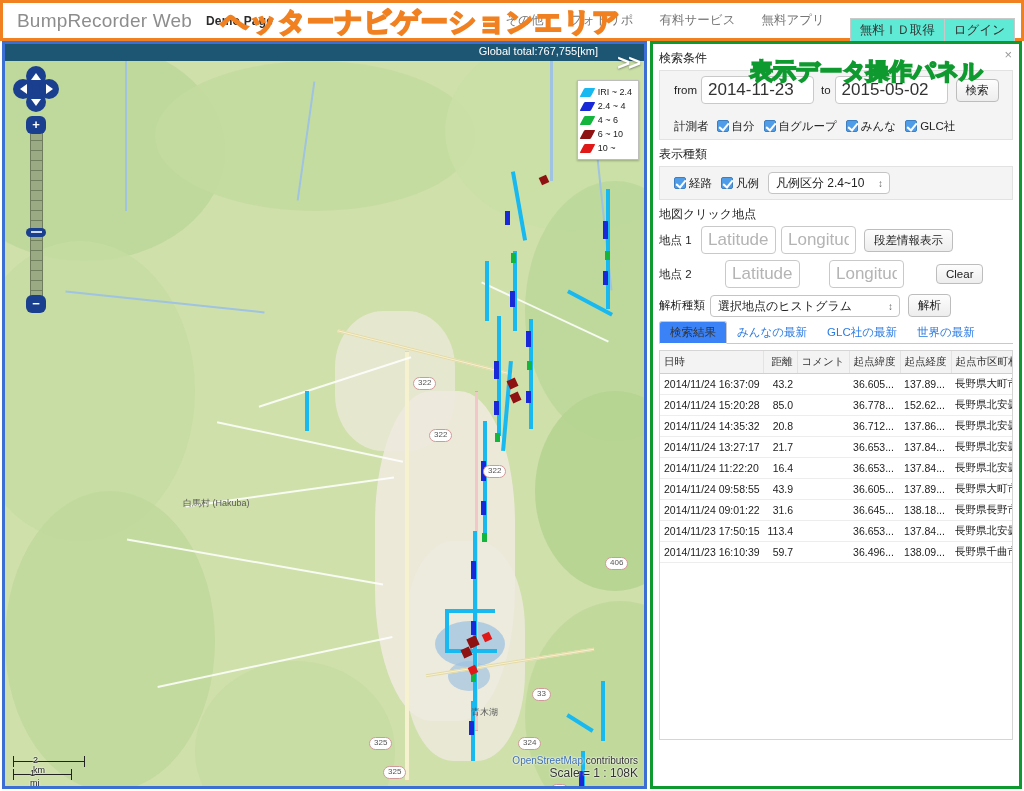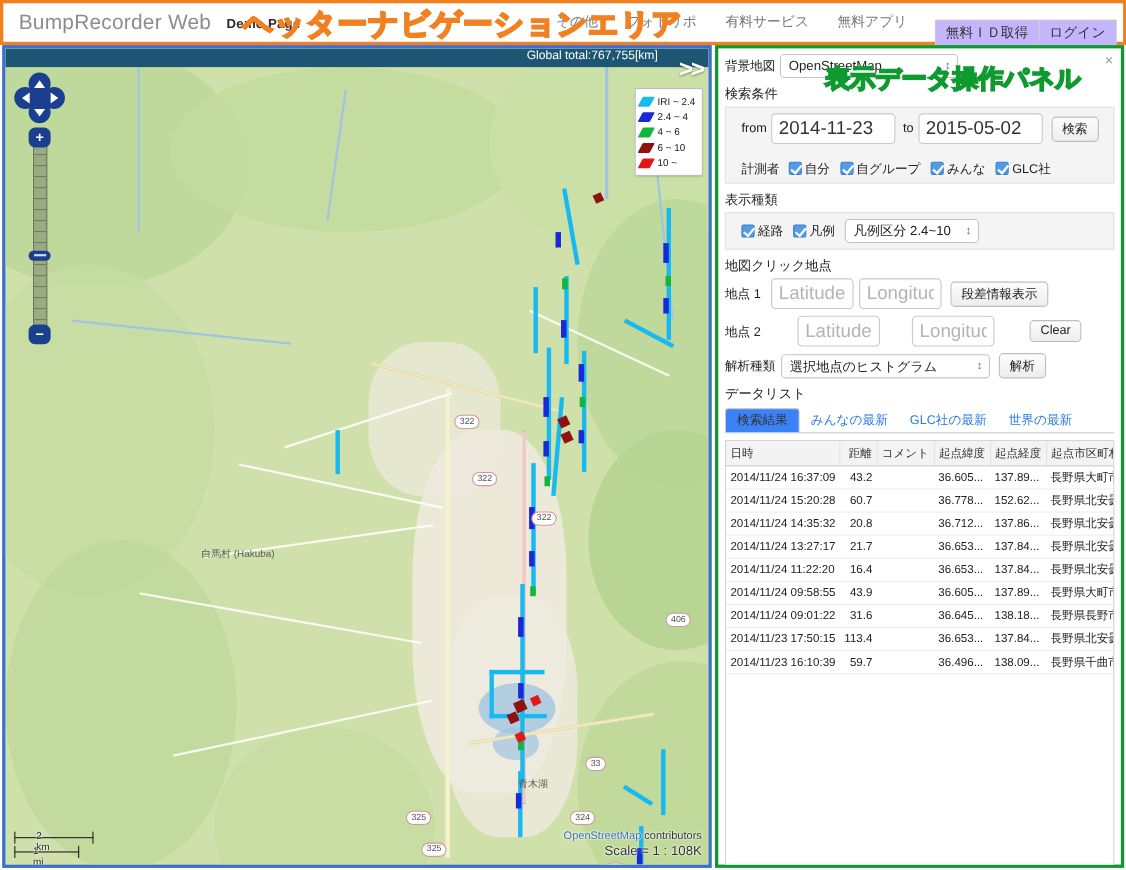--- a/index.html
+++ b/index.html
@@ -39,21 +39,21 @@
   }
   #header-nav {
     margin-left: auto; display: flex; align-items: center; height: 100%;
   }
   .nav-link {
     font-size: 12.5px; color: #767676; margin: 0 13px; white-space: nowrap;
     text-decoration: none;
   }
   .nav-btn-group { display: flex; margin-left: 12px; margin-right: 6px; }
   .nav-btn {
-    font-size: 12.5px; color: #333; background: #c4b5fd;
+    font-size: 12.5px; color: #333; background: #5eead4;
     border: 1px solid #c9c9c9; padding: 5px 9px; white-space: nowrap;
     line-height: 1.1;
     margin-top: 20px;
   }
   .nav-btn + .nav-btn { border-left: none; }
 
   
   #map-panel {
     position: absolute; left: 2px; top: 41px;
     width: 645px; height: 748px;
@@ -576,28 +576,20 @@
       <div class="sb-cap" style="left:58px;"></div>
       <div class="sb-label" style="left:17px;">1 mi</div>
     </div>
   </div>
 </div>
 
 <div id="data-panel">
   <span id="panel-close">×</span>
   <span id="panel-overlay-label">表示データ操作パネル</span>
 
-  <div class="p-row" style="margin:5px 0 0 6px;">
-    <span class="p-label">背景地図</span>
-    <span class="select-wrap" style="margin-left:4px;">
-      <select class="ui-select" style="width:162px;">
-        <option>OpenStreetMap</option>
-      </select>
-    </span>
-  </div>
 
   <div class="sec-title">検索条件</div>
   <div class="grey-box">
     <div class="p-row">
       <span class="p-label" style="margin-left:8px;">from</span>
       <input class="ui-input" style="width: 113px; margin-left: 4px;" value="2014-11-23">
       <span class="p-label" style="margin-left:7px;">to</span>
       <input class="ui-input" style="width: 113px; margin-left: 4px;" value="2015-05-02">
       <button class="ui-btn" style="margin-left:8px;">検索</button>
     </div>
@@ -641,21 +633,20 @@
       <span class="p-label" style="margin-right:5px;">解析種類</span>
       <span class="select-wrap">
         <select class="ui-select" style="width:190px;">
           <option>選択地点のヒストグラム</option>
         </select>
       </span>
       <button class="ui-btn" style="margin-left:8px;">解析</button>
     </div>
   </div>
 
-  <div class="sec-title">データリスト</div>
   <div id="tabs">
     <div class="tab active">検索結果</div>
     <div class="tab">みんなの最新</div>
     <div class="tab">GLC社の最新</div>
     <div class="tab">世界の最新</div>
   </div>
 
   <div id="table-wrap">
     <table class="dt">
       <thead>
@@ -672,21 +663,21 @@
           <tr>
             <td>2014/11/24 16:37:09</td>
             <td class="num">43.2</td>
             <td></td>
             <td>36.605...</td>
             <td>137.89...</td>
             <td>長野県大町市</td>
           </tr>
           <tr>
             <td>2014/11/24 15:20:28</td>
-            <td class="num">60.7</td>
+            <td class="num">85.0</td>
             <td></td>
             <td>36.778...</td>
             <td>152.62...</td>
             <td>長野県北安曇...</td>
           </tr>
           <tr>
             <td>2014/11/24 14:35:32</td>
             <td class="num">20.8</td>
             <td></td>
             <td>36.712...</td>

